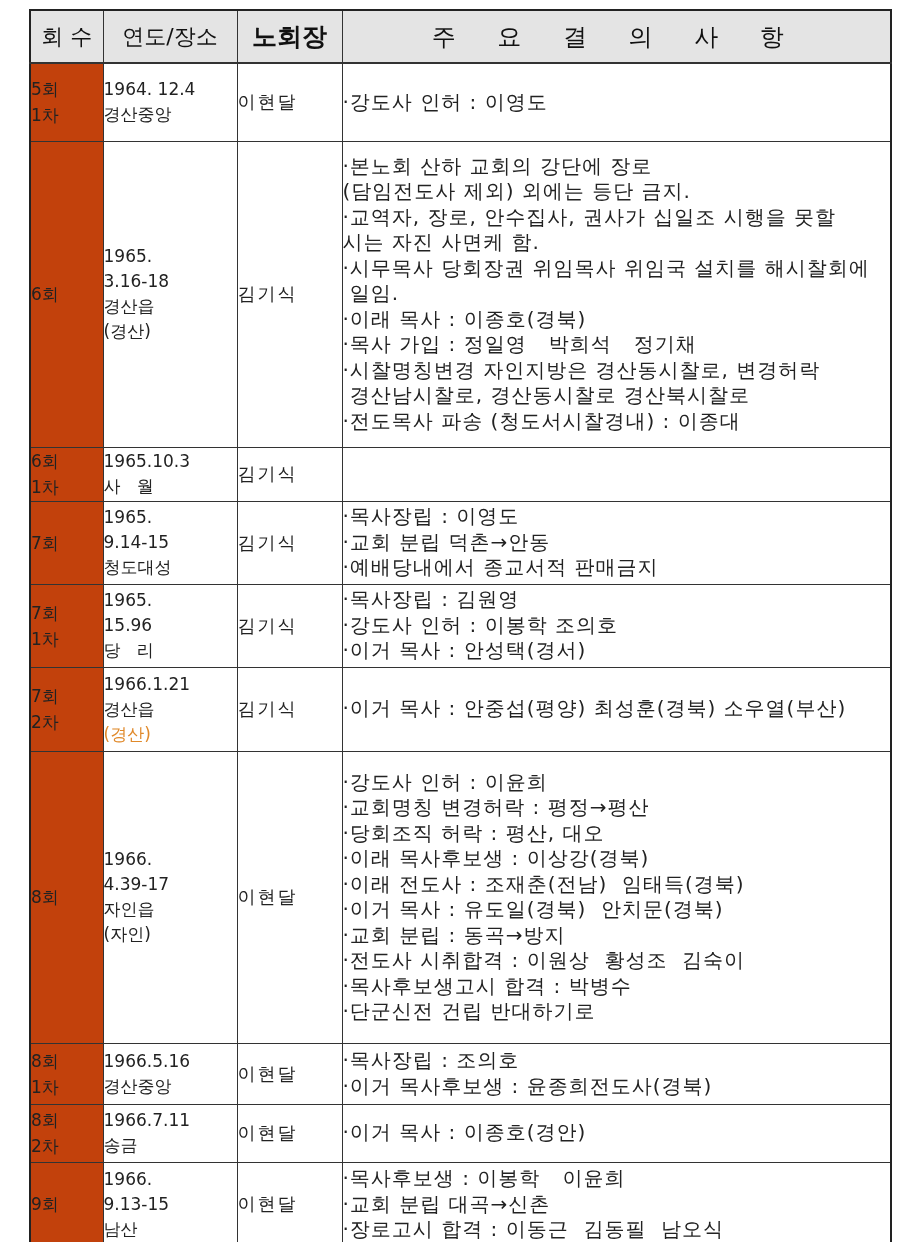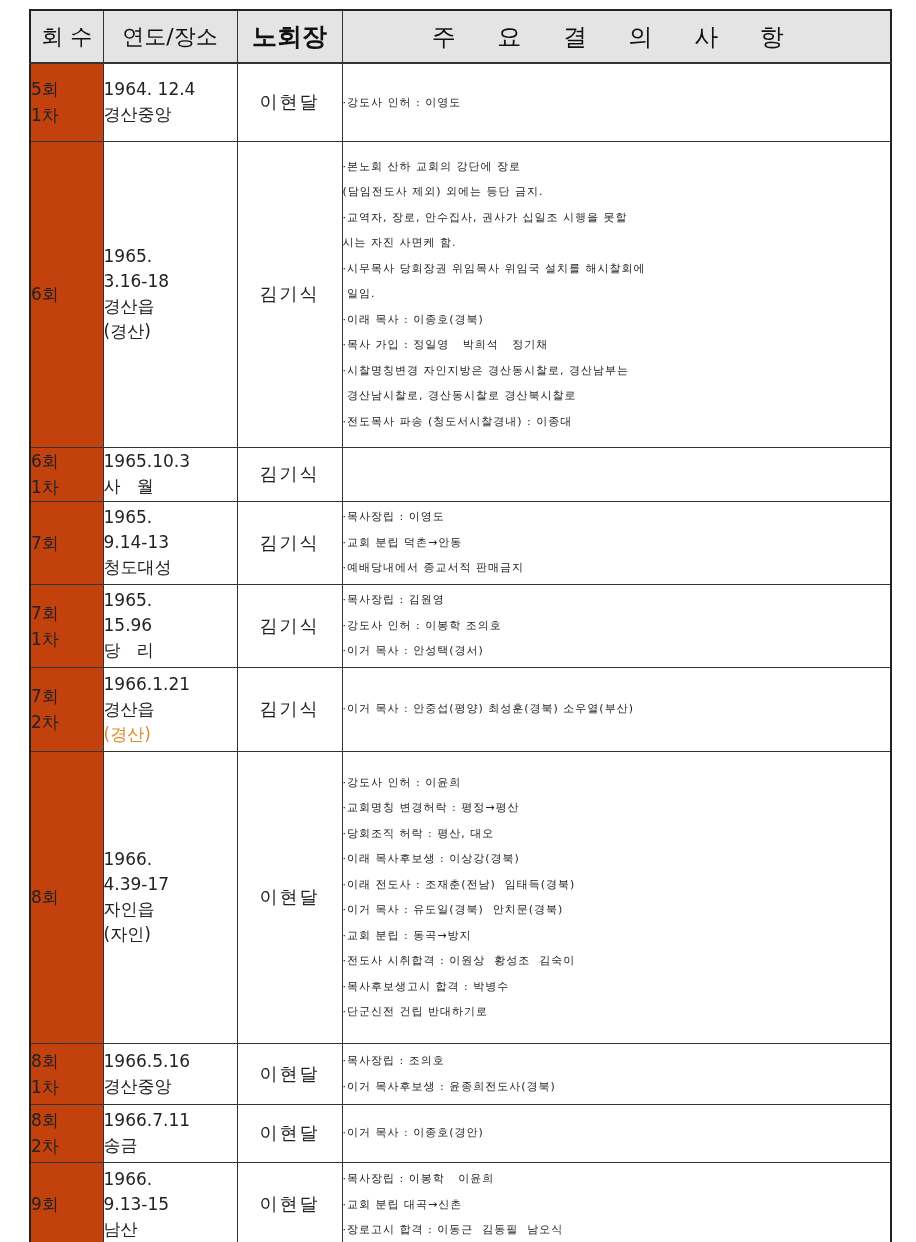--- a/index.html
+++ b/index.html
@@ -50,27 +50,27 @@
       text-align: left;
       font-size: 17px;
       line-height: 26px;
     }
     td.date-place {
       text-align: left;
       font-size: 17px;
       line-height: 25px;
     }
     td.host {
-      text-align: center;
+      text-align: left;
       font-size: 18px;
       letter-spacing: 2px;
     }
     td.decisions {
       text-align: left;
-      font-size: 11px;
+      font-size: 20px;
       line-height: 25.5px;
       padding-left: 1px;
       letter-spacing: 1px;
     }
     .line {
       display: block;
       white-space: pre;
     }
     .accent {
       color: #e0892a;
@@ -124,21 +124,21 @@
       <td class="host">김기식</td>
       <td class="decisions">
         <span class="line">·본노회 산하 교회의 강단에 장로</span>
         <span class="line">(담임전도사 제외) 외에는 등단 금지.</span>
         <span class="line">·교역자, 장로, 안수집사, 권사가 십일조 시행을 못할</span>
         <span class="line">시는 자진 사면케 함.</span>
         <span class="line">·시무목사 당회장권 위임목사 위임국 설치를 해시찰회에</span>
         <span class="line"> 일임.</span>
         <span class="line">·이래 목사 : 이종호(경북)</span>
         <span class="line">·목사 가입 : 정일영   박희석   정기채</span>
-        <span class="line">·시찰명칭변경 자인지방은 경산동시찰로, 경산남부는</span>
+        <span class="line">·시찰명칭변경 자인지방은 경산동시찰로, 변경허락</span>
         <span class="line"> 경산남시찰로, 경산동시찰로 경산북시찰로</span>
         <span class="line">·전도목사 파송 (청도서시찰경내) : 이종대</span>
       </td>
     </tr>
 
     <tr style="height:54px">
       <td class="session">
         <span class="line">6회</span>
         <span class="line">1차</span>
       </td>
@@ -149,21 +149,21 @@
       <td class="host">김기식</td>
       <td class="decisions"></td>
     </tr>
 
     <tr style="height:83px">
       <td class="session">
         <span class="line">7회</span>
       </td>
       <td class="date-place">
         <span class="line">1965.</span>
-        <span class="line">9.14-13</span>
+        <span class="line">9.14-15</span>
         <span class="line">청도대성</span>
       </td>
       <td class="host">김기식</td>
       <td class="decisions">
         <span class="line">·목사장립 : 이영도</span>
         <span class="line">·교회 분립 덕촌→안동</span>
         <span class="line">·예배당내에서 종교서적 판매금지</span>
       </td>
     </tr>
 
@@ -261,19 +261,19 @@
       <td class="session">
         <span class="line">9회</span>
       </td>
       <td class="date-place">
         <span class="line">1966.</span>
         <span class="line">9.13-15</span>
         <span class="line">남산</span>
       </td>
       <td class="host">이현달</td>
       <td class="decisions">
-        <span class="line">·목사장립 : 이봉학   이윤희</span>
+        <span class="line">·목사후보생 : 이봉학   이윤희</span>
         <span class="line">·교회 분립 대곡→신촌</span>
         <span class="line">·장로고시 합격 : 이동근  김동필  남오식</span>
       </td>
     </tr>
   </tbody>
 </table>
 
 </body></html>

